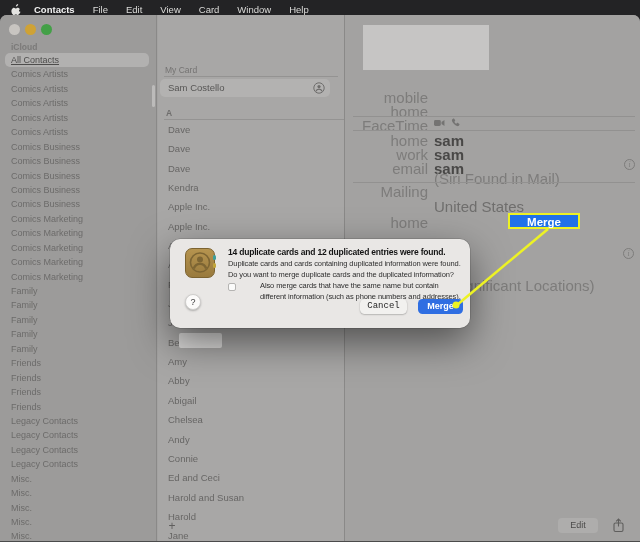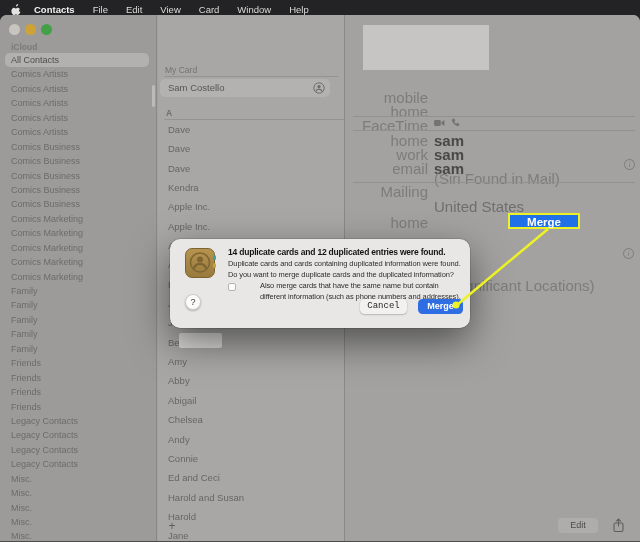--- a/index.html
+++ b/index.html
@@ -20,21 +20,21 @@
   
   .sidebar{position:absolute;left:0;top:0;width:157px;height:100%;background:#9c9b9a;border-right:1px solid #8a8988;}
   .traffic{position:absolute;top:9px;left:9px;display:flex;gap:5px;}
   .light{width:11px;height:11px;border-radius:50%;}
   .light-close{background:#c8c5c1;}
   .light-min{background:#cfa235;}
   .light-zoom{background:#43a047;}
   .acct-header{position:absolute;top:27px;left:11px;font-size:8.5px;font-weight:700;color:#7b7a79;}
   .side-list{position:absolute;top:38px;left:0;right:0;}
   .side-row{height:14.45px;line-height:14.45px;padding-left:11px;font-size:9px;color:#6c6b6a;white-space:nowrap;}
-  .side-row.selected{background:#b2b1b0;border-radius:5px;margin:0 7px 0 5px;padding-left:6px;color:#4e4d4c;}
+  .side-row.selected{background:#b2b1b0;border-radius:5px;margin:0 7px 0 5px;padding-left:6px;color:#4e4d4c;text-decoration:underline;}
   .side-thumb{position:absolute;top:70px;left:152px;width:3px;height:22px;border-radius:2px;background:#bcbbba;}
 
   
   .col-list{position:absolute;left:158px;top:0;width:187px;height:100%;background:#a8a7a6;border-right:1px solid #8a8988;}
   .search{position:absolute;top:22px;left:6px;width:176px;height:15px;background:#b1b0af;border:1px solid #908f8e;
     border-radius:4px;display:flex;align-items:center;padding:0 4px;gap:3px;}
   .search input{flex:1;min-width:0;background:transparent;border:none;outline:none;font-size:9px;color:#4a4a4a;
     font-family:"Liberation Sans",sans-serif;}
   .search input::placeholder{color:#7e7d7c;}
   .mycard-label{position:absolute;top:50px;left:7px;font-size:8.5px;color:#747372;}

